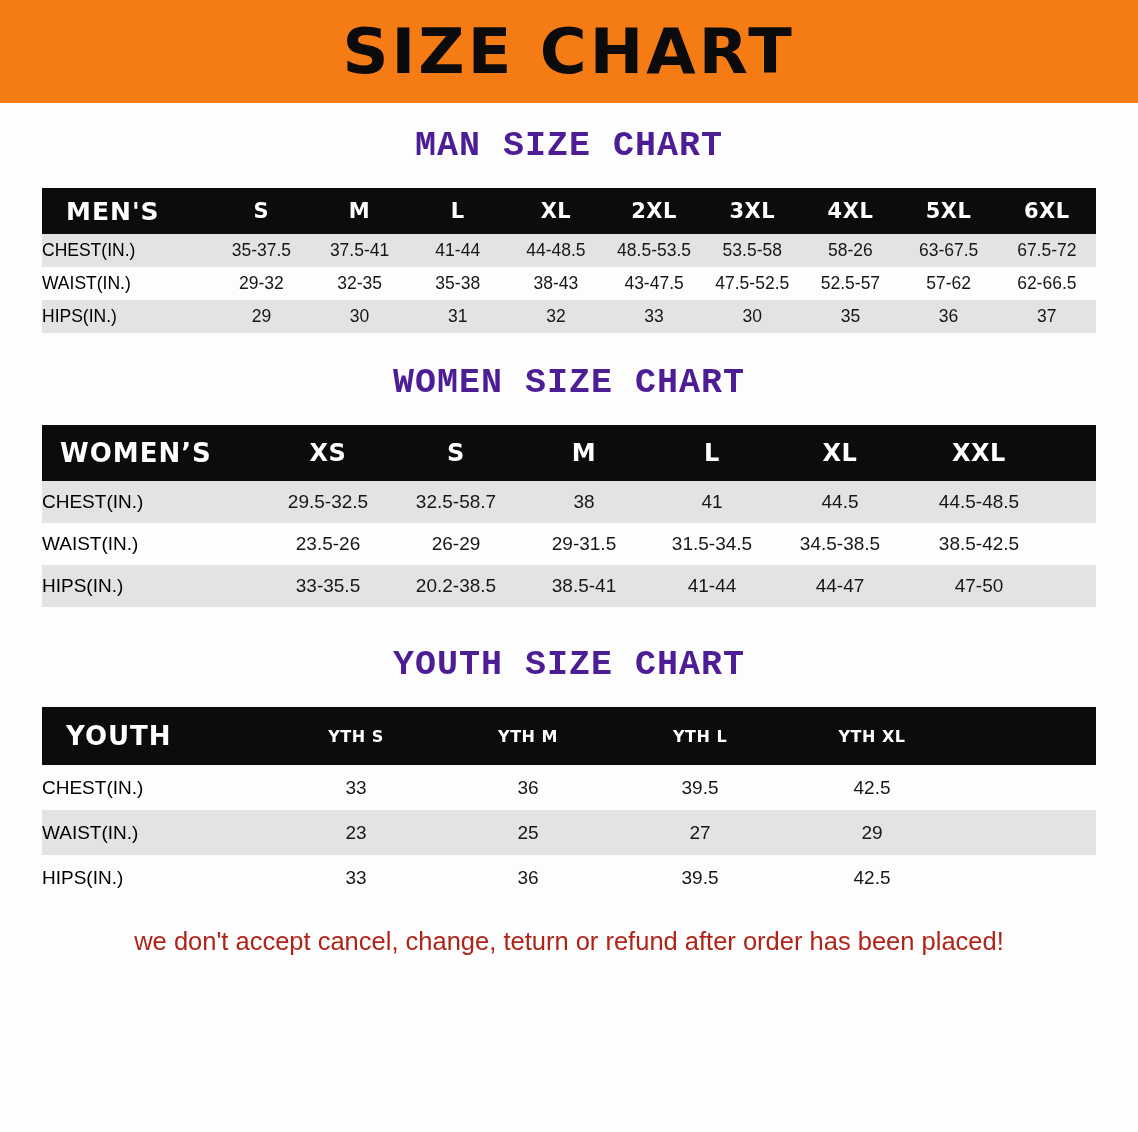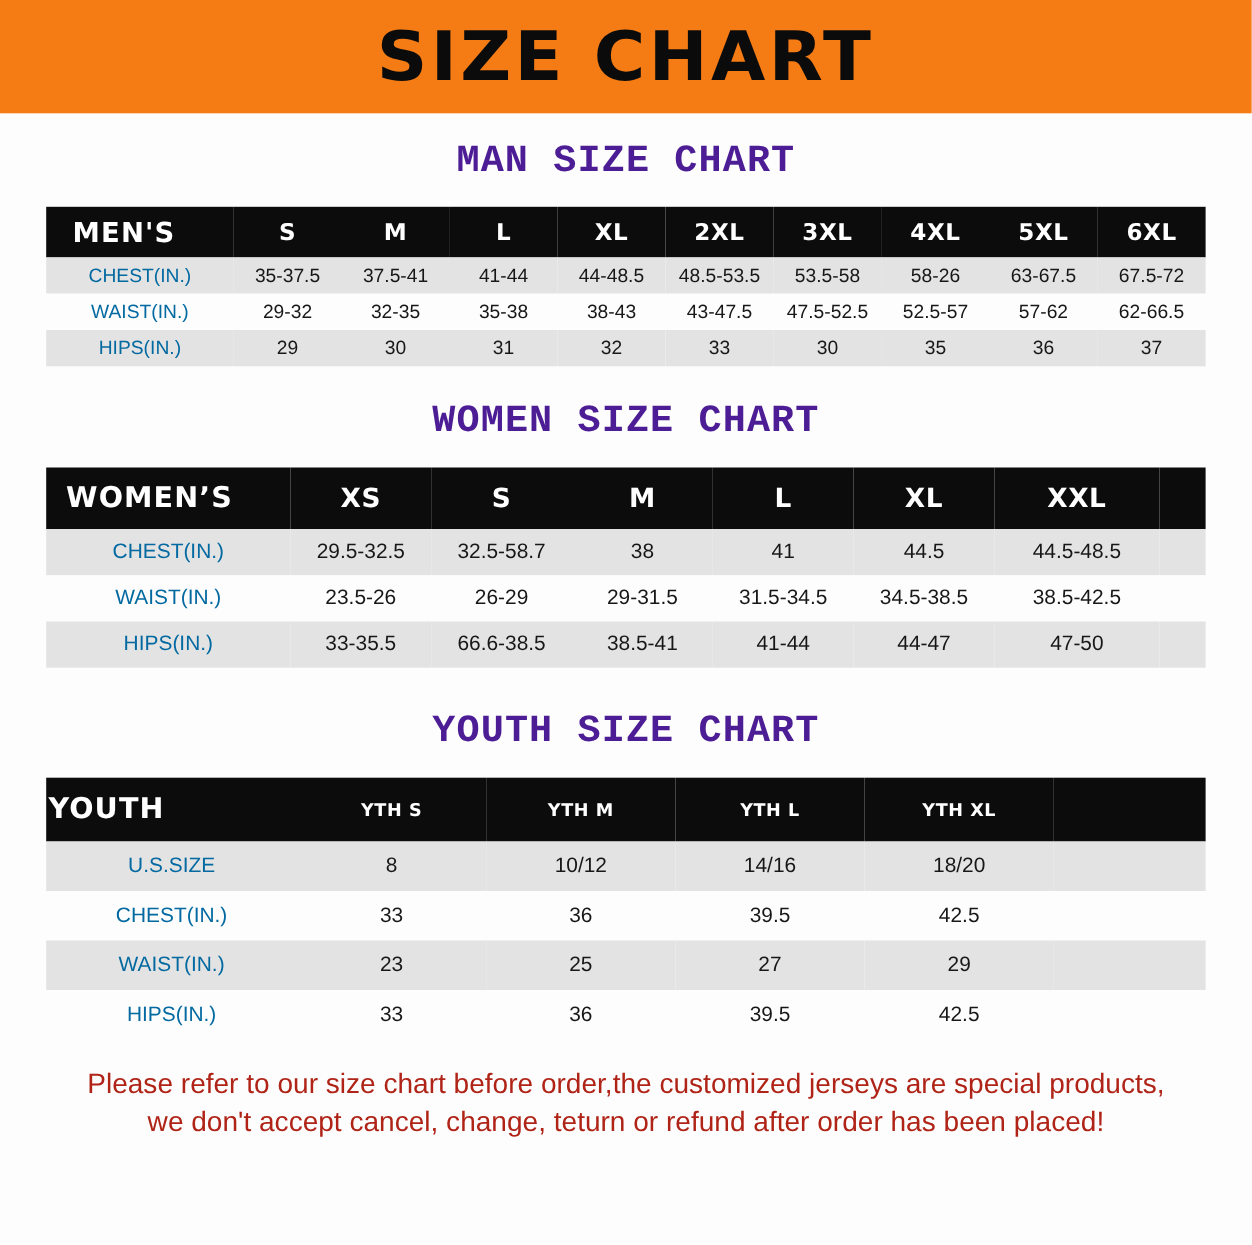--- a/index.html
+++ b/index.html
@@ -70,22 +70,22 @@
   .chart-table thead th.rowlabel {
     text-align: left;
   }
   .chart-table td {
     text-align: center;
     color: #171717;
     font-family: "Liberation Sans", sans-serif;
     padding: 0;
   }
   .chart-table td.rowlabel {
-    text-align: center;
-    color: #0369a1;
+    text-align: left;
+    color: #000000;
   }
   .row-a td { background: #e3e3e3; }
   .row-b td { background: #fdfdfd; }
 
   
   #men-table {
     width: 1054px;
     margin-top: 22px;
   }
   #men-table thead th {
@@ -131,21 +131,21 @@
     width: 1054px;
     margin-top: 22px;
   }
   #youth-table thead th {
     height: 58px;
     font-size: 16px;
     letter-spacing: 0.5px;
   }
   #youth-table thead th.rowlabel {
     font-size: 26px;
-    padding-left: 2px;
+    padding-left: 24px;
     letter-spacing: 1px;
   }
   #youth-table td {
     height: 45px;
     font-size: 19px;
   }
 
   
   .note {
     margin: 24px auto 0 auto;
@@ -278,21 +278,21 @@
         <td>26-29</td>
         <td>29-31.5</td>
         <td>31.5-34.5</td>
         <td>34.5-38.5</td>
         <td>38.5-42.5</td>
         <td></td>
       </tr>
       <tr class="row-a">
         <td class="rowlabel">HIPS(IN.)</td>
         <td>33-35.5</td>
-        <td>66.6-38.5</td>
+        <td>20.2-38.5</td>
         <td>38.5-41</td>
         <td>41-44</td>
         <td>44-47</td>
         <td>47-50</td>
         <td></td>
       </tr>
     </tbody>
   </table>
 
   <div class="section-title" id="youth-title">YOUTH SIZE CHART</div>
@@ -310,28 +310,20 @@
       <tr>
         <th class="rowlabel">YOUTH</th>
         <th>YTH S</th>
         <th>YTH M</th>
         <th>YTH L</th>
         <th>YTH XL</th>
         <th></th>
       </tr>
     </thead>
     <tbody>
-      <tr class="row-a">
-        <td class="rowlabel">U.S.SIZE</td>
-        <td>8</td>
-        <td>10/12</td>
-        <td>14/16</td>
-        <td>18/20</td>
-        <td></td>
-      </tr>
       <tr class="row-b">
         <td class="rowlabel">CHEST(IN.)</td>
         <td>33</td>
         <td>36</td>
         <td>39.5</td>
         <td>42.5</td>
         <td></td>
       </tr>
       <tr class="row-a">
         <td class="rowlabel">WAIST(IN.)</td>
@@ -346,17 +338,16 @@
         <td>33</td>
         <td>36</td>
         <td>39.5</td>
         <td>42.5</td>
         <td></td>
       </tr>
     </tbody>
   </table>
 
   <div class="note">
-    <span class="note-line">Please refer to our size chart before order,the customized jerseys are special products,</span>
     <span class="note-line">we don't accept cancel, change, teturn or refund after order has been placed!</span>
   </div>
 
 </div>
 
 </body></html>

